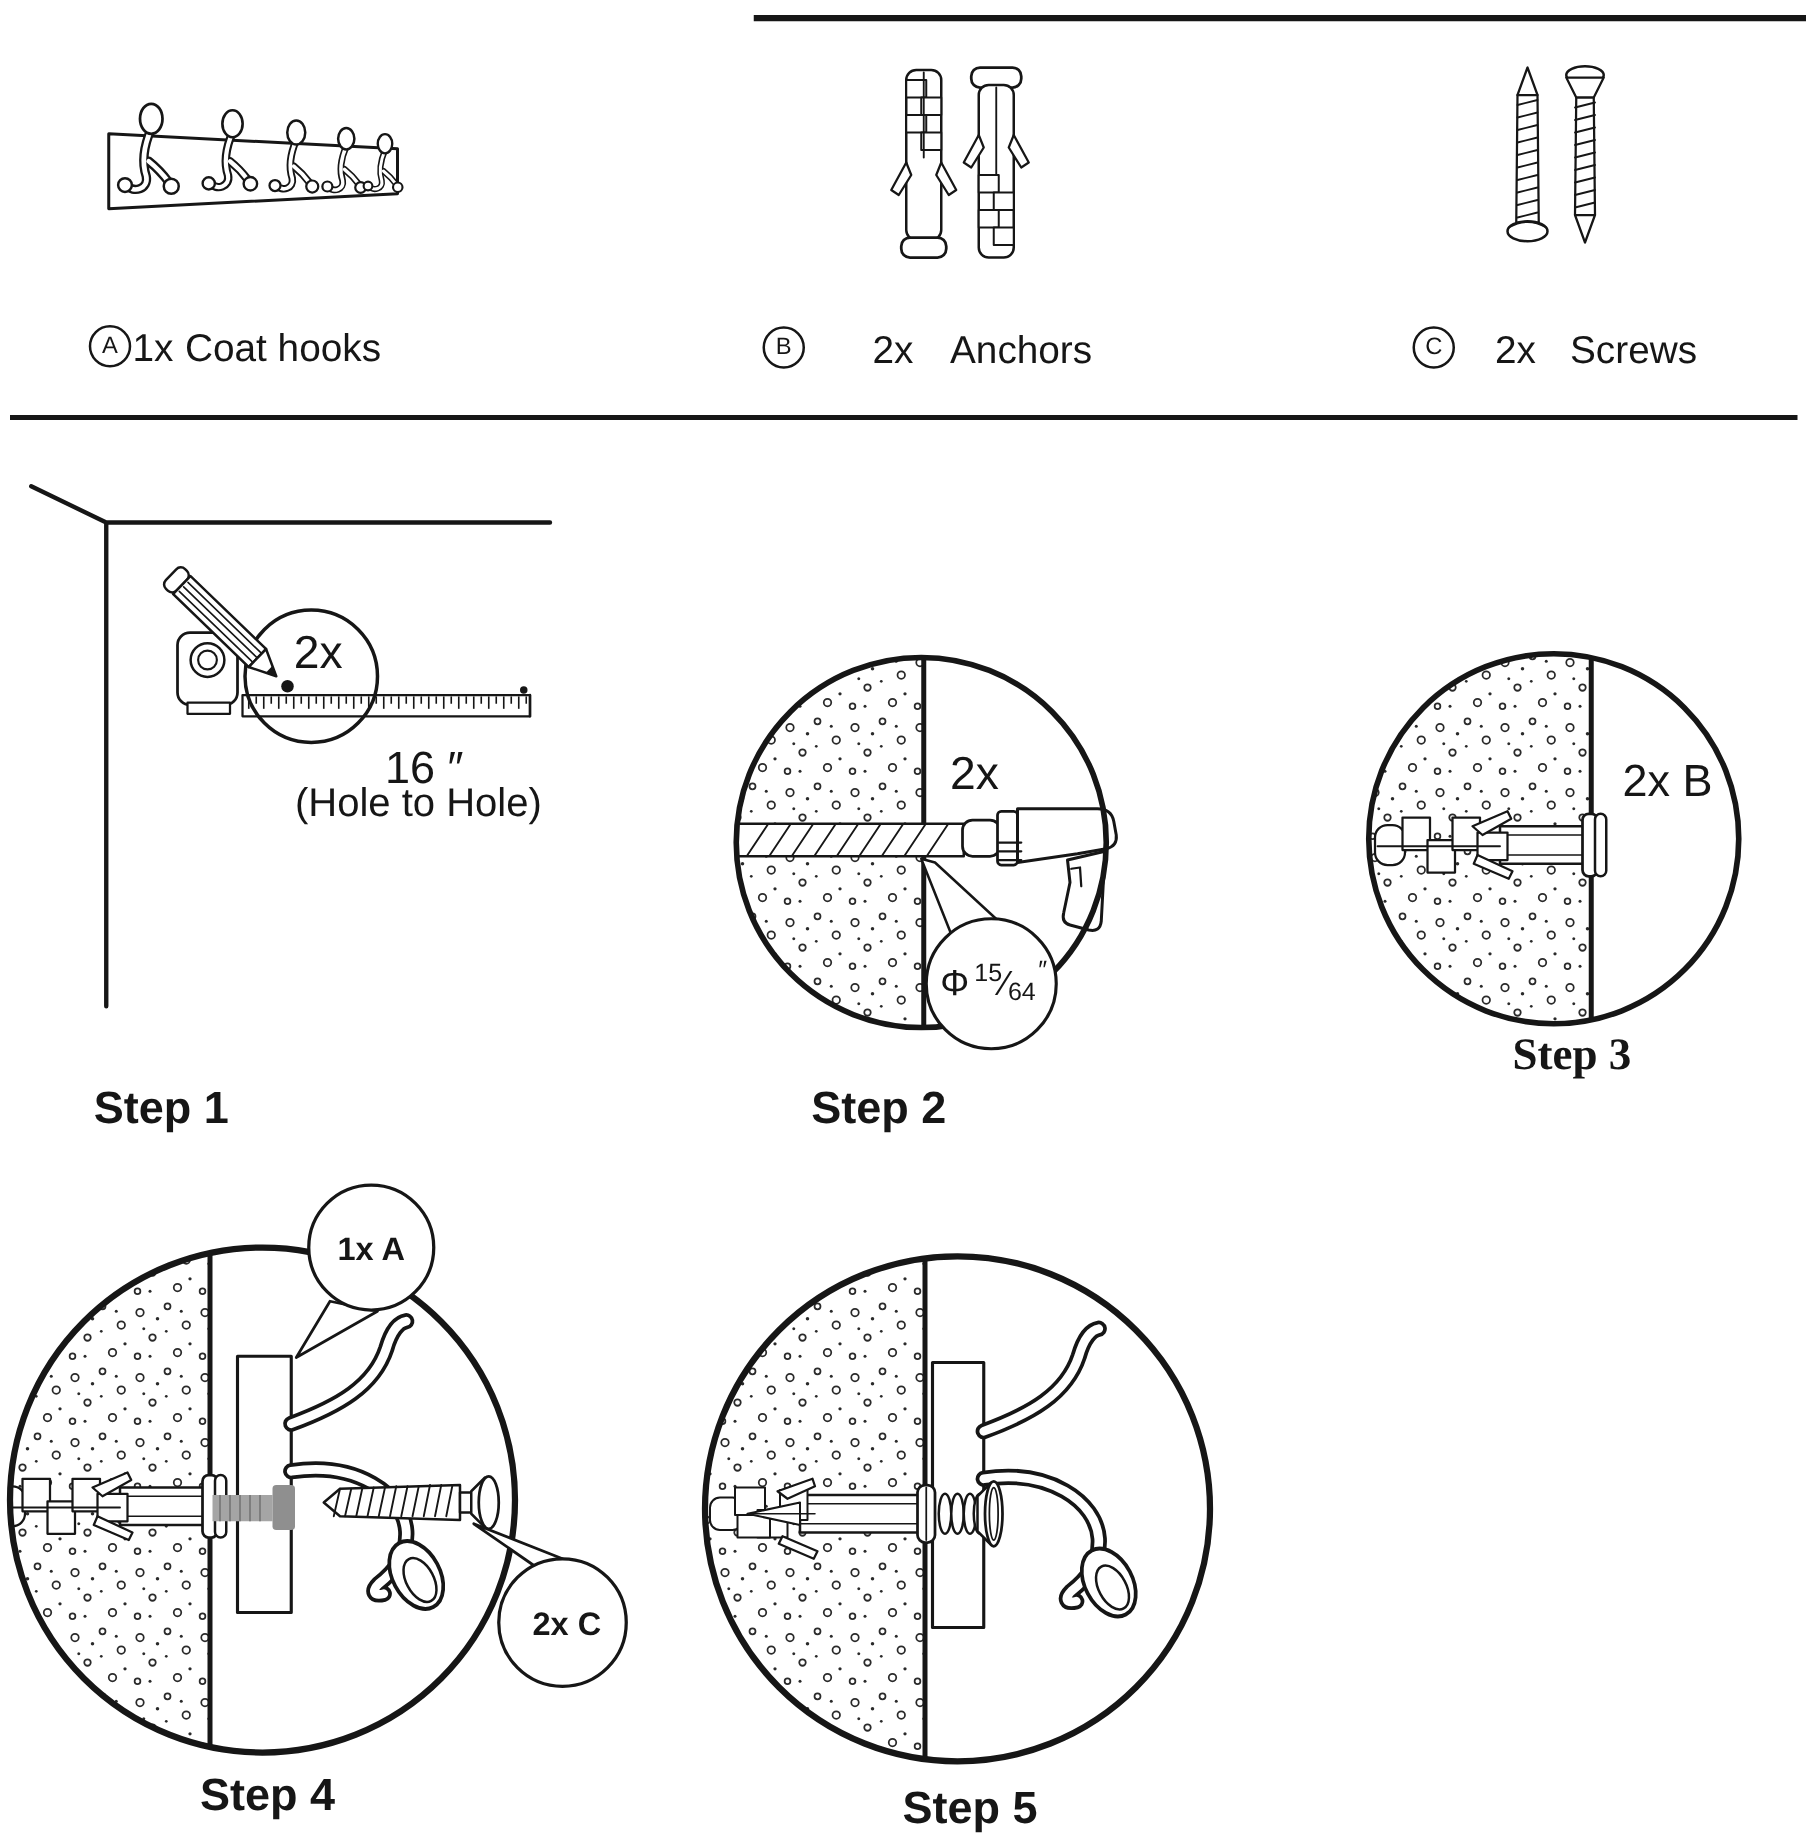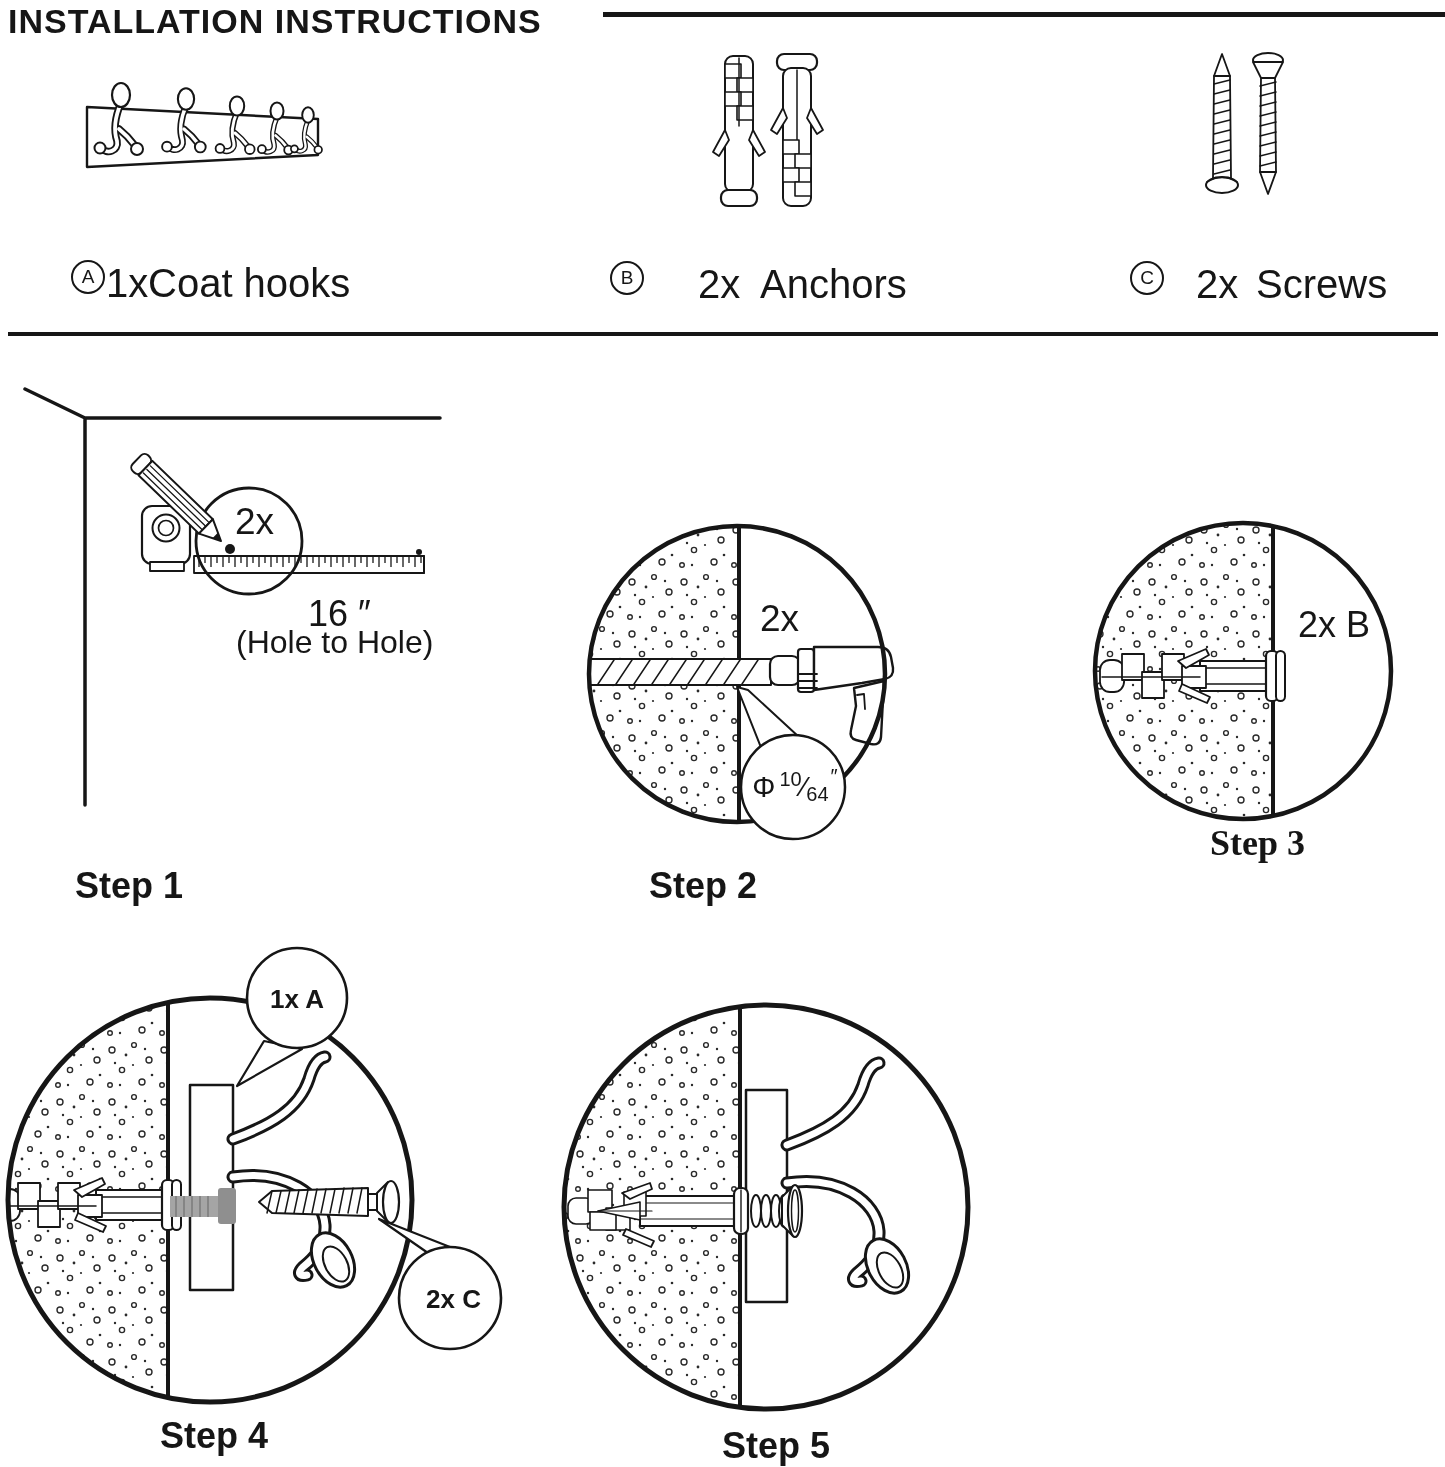--- a/index.html
+++ b/index.html
@@ -3,42 +3,41 @@
 <meta charset="utf-8">
 <style>
   html,body{margin:0;padding:0;background:#fff;}
   .page{position:relative;width:1445px;height:1467px;background:#ffffff;overflow:hidden;
         font-family:"Liberation Sans", sans-serif;color:#161616;}
   .title{position:absolute;left:8px;top:2px;font-size:34px;font-weight:700;letter-spacing:1px;
          color:#161616;white-space:nowrap;}
   .rule{position:absolute;background:#161616;}
   .badge{position:absolute;width:30px;height:30px;border:2.5px solid #161616;border-radius:50%;
          display:flex;align-items:center;justify-content:center;font-size:19px;background:#fff;}
-  .plabel{position:absolute;font-size:40px;line-height:1;white-space:nowrap;}
+  .plabel{position:absolute;font-size:31px;line-height:1;white-space:nowrap;}
   .ann{position:absolute;font-size:36px;line-height:1;white-space:nowrap;}
   .callout{position:absolute;font-size:26px;font-weight:700;line-height:1;white-space:nowrap;text-align:center;}
   .step-label{position:absolute;font-size:36px;font-weight:700;line-height:1;white-space:nowrap;}
   .frac-bubble{position:absolute;display:flex;align-items:center;justify-content:center;line-height:1;}
   .frac-bubble .phi{font-size:29px;margin-right:4px;}
   .frac-bubble .num{font-size:20px;transform:translateY(-8px);}
   .frac-bubble .slash{font-size:28px;}
   .frac-bubble .den{font-size:20px;transform:translateY(7px);}
   .frac-bubble .unit{font-size:20px;transform:translateY(-11px);margin-left:2px;}
   svg{position:absolute;overflow:visible;}
   .ln{fill:none;stroke:#161616;stroke-linecap:round;stroke-linejoin:round;}
   .wf{fill:#ffffff;stroke:#161616;stroke-linejoin:round;}
   .tubeB{fill:none;stroke:#161616;stroke-linecap:round;}
   .tubeW{fill:none;stroke:#ffffff;stroke-linecap:round;}
 </style>
 </head>
 <body>
 
 <div class="page">
 
-  <div class="title">INSTALLATION INSTRUCTIONS</div>
   <div class="rule" style="left:603px;top:12px;width:842px;height:5px;"></div>
   <div class="rule" style="left:8px;top:332px;width:1430px;height:4px;"></div>
 
   <svg style="left:78px;top:66px;" width="252" height="110" viewBox="78 66 252 110">
     <polygon class="wf" stroke-width="2.4" points="87,107 318,119 318,155 87,167"></polygon>
 
     <g>
       <path class="tubeB" stroke-width="7.5" d="M121,103 C115,117 113,129 117,141 C119,151 107,155 101,148"></path>
       <path class="tubeB" stroke-width="7.5" d="M119,129 C129,137 133,143 136,147"></path>
       <path class="tubeW" stroke-width="3.8" d="M121,103 C115,117 113,129 117,141 C119,151 107,155 101,148"></path>
@@ -415,21 +414,21 @@
   </svg>
 
   <span class="ann" style="left:235px;top:503px;font-size:37px;">2x</span>
   <span class="ann" style="left:308px;top:596px;">16 ″</span>
   <span class="ann" style="left:236px;top:626px;font-size:32px;">(Hole to Hole)</span>
   <span class="step-label" style="left:75px;top:868px;">Step 1</span>
 
   <span class="ann" style="left:760px;top:600px;font-size:37px;">2x</span>
   <div class="frac-bubble" style="left:743px;top:760px;width:104px;height:54px;">
     <span class="phi">Φ</span>
-    <span class="num">10</span>
+    <span class="num">15</span>
     <span class="slash">⁄</span>
     <span class="den">64</span>
     <span class="unit">″</span>
   </div>
   <span class="step-label" style="left:649px;top:868px;">Step 2</span>
 
   <span class="ann" style="left:1298px;top:607px;">2x B</span>
   <span class="step-label" style="left:1210px;top:825px;font-family:Liberation Serif, serif;">Step 3</span>
 
   <span class="callout" style="left:270px;top:986px;">1x A</span>

